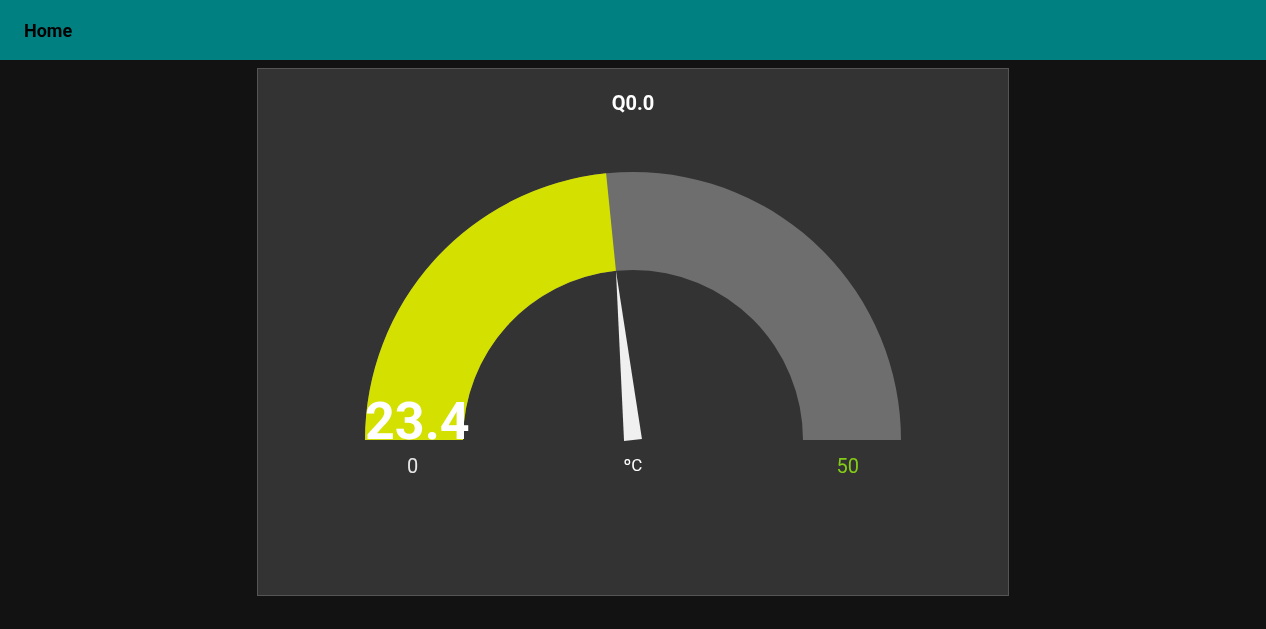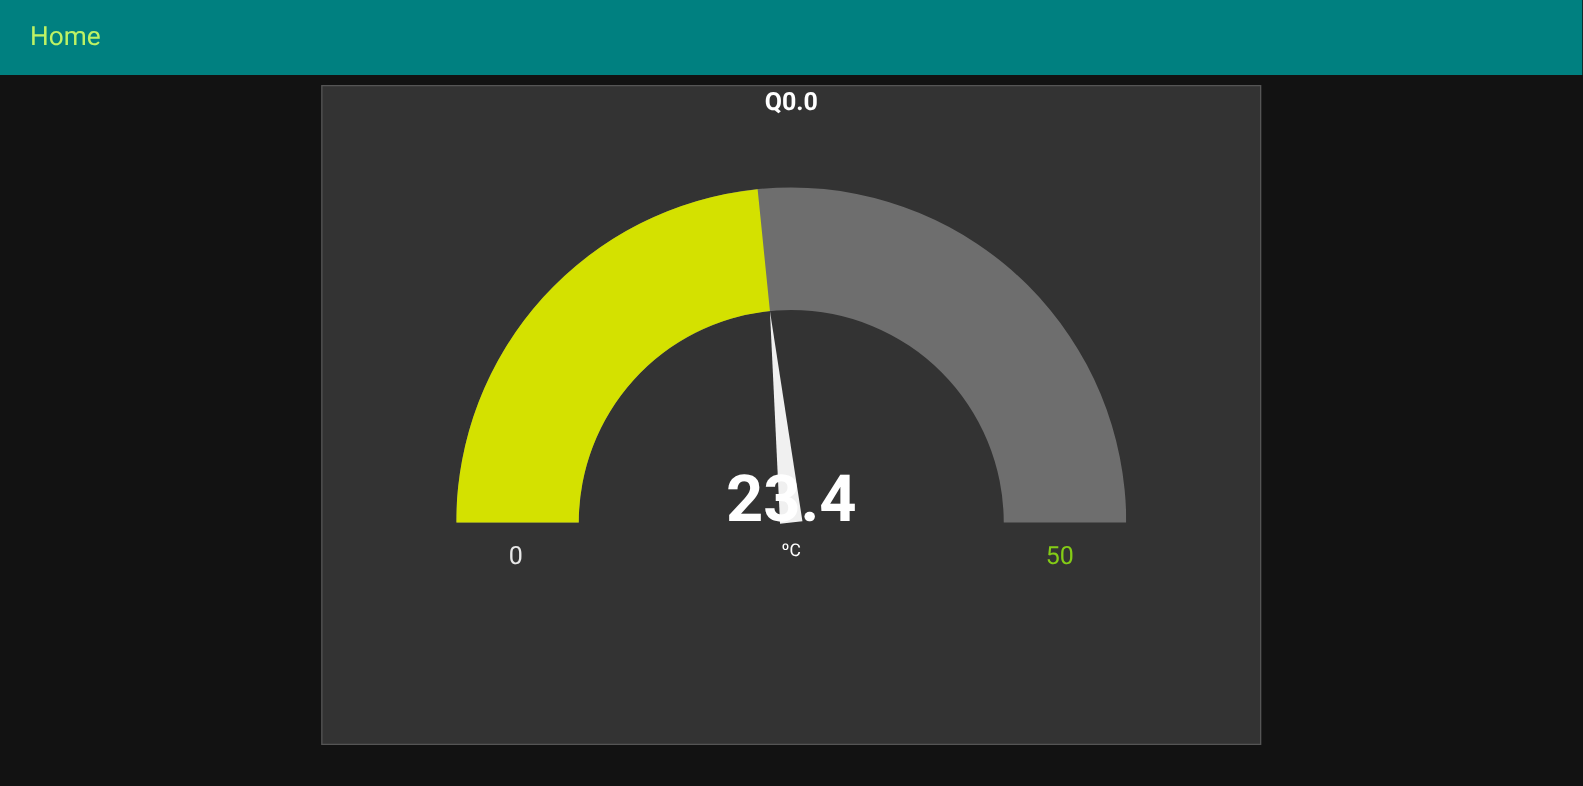--- a/index.html
+++ b/index.html
@@ -16,40 +16,41 @@
     }
     .navbar {
       width: 100%;
       height: 60px;
       background-color: #008080;
       display: flex;
       align-items: center;
       padding-left: 24px;
     }
     .navbar-link {
-      color: #bef264;
-      font-size: 21px;
-      font-weight: 400;
+      color: #000000;
+      font-size: 18px;
+      font-weight: 700;
       cursor: pointer;
     }
     .main-content {
       width: 100%;
       display: flex;
       justify-content: center;
       padding-top: 8px;
     }
     .gauge-panel {
       width: 752px;
       height: 528px;
       background-color: #333333;
       border: 1px solid #555;
       position: relative;
       display: flex;
       flex-direction: column;
       align-items: center;
+      padding-top: 22px;
     }
     .gauge-title {
       color: #ffffff;
       font-size: 20px;
       font-weight: 700;
     }
     .gauge-wrapper {
       position: relative;
       width: 536px;
       height: 300px;
@@ -57,32 +58,31 @@
     }
     .gauge-svg {
       position: absolute;
       top: 0;
       left: 0;
     }
     .gauge-value {
       position: absolute;
       width: 100%;
       top: 226px;
-      text-align: center;
       color: #ffffff;
       font-size: 52px;
       font-weight: 700;
     }
     .gauge-unit {
       position: absolute;
       width: 100%;
       top: 290px;
       text-align: center;
       color: #ffffff;
-      font-size: 14px;
+      font-size: 17px;
       font-weight: 400;
     }
     .gauge-min-label {
       position: absolute;
       top: 289px;
       left: 42px;
       color: #e8e8e8;
       font-size: 20px;
       font-weight: 400;
     }

